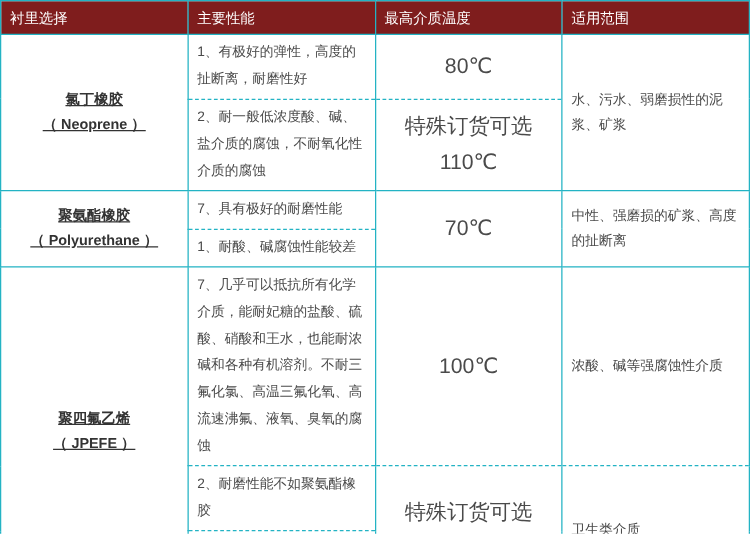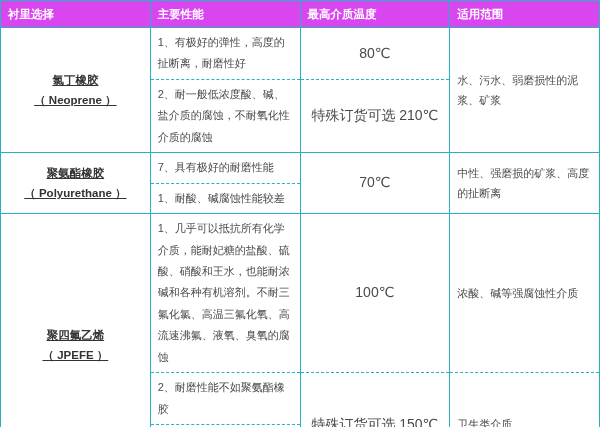--- a/index.html
+++ b/index.html
@@ -25,24 +25,24 @@
     border-collapse: collapse;
     table-layout: fixed;
   }
   table.spec td, table.spec th {
     border: 1px solid #23b3c4;
     vertical-align: middle;
     padding: 4px 7px;
     box-sizing: border-box;
   }
   thead th {
-    background: #d946ef;
+    background: #7f1d1d;
     color: #ffffff;
     font-size: 11.5px;
-    font-weight: bold;
+    font-weight: normal;
     height: 27px;
     text-align: left;
     padding-left: 9px;
     border-color: #23b3c4;
   }
   thead th.c-center {
     text-align: left;
     padding-left: 7px;
   }
   td.col-mat {
@@ -55,21 +55,21 @@
     text-decoration: underline;
   }
   td.col-perf {
     font-size: 11px;
     color: #4a4a4a;
     line-height: 1.95;
     width: 243px;
   }
   td.col-temp {
     text-align: center;
-    font-size: 14px;
+    font-size: 17px;
     color: #4a4a4a;
     line-height: 1.7;
     width: 110px;
   }
   td.col-range {
     font-size: 11px;
     color: #4a4a4a;
     line-height: 1.85;
     width: 142px;
     padding-left: 9px;
@@ -103,42 +103,42 @@
         <td class="col-mat" rowspan="2">
           <span class="mat-name">氯丁橡胶</span>
           <span class="mat-alt">（ Neoprene ）</span>
         </td>
         <td class="col-perf dashed-bottom">1、有极好的弹性，高度的扯断离，耐磨性好</td>
         <td class="col-temp dashed-bottom">80℃</td>
         <td class="col-range" rowspan="2">水、污水、弱磨损性的泥浆、矿浆</td>
       </tr>
       <tr>
         <td class="col-perf dashed-top">2、耐一般低浓度酸、碱、盐介质的腐蚀，不耐氧化性介质的腐蚀</td>
-        <td class="col-temp dashed-top">特殊订货可选 210℃</td>
+        <td class="col-temp dashed-top">特殊订货可选 110℃</td>
       </tr>
 
       <tr>
         <td class="col-mat" rowspan="2">
           <span class="mat-name">聚氨酯橡胶</span>
           <span class="mat-alt">（ Polyurethane ）</span>
         </td>
         <td class="col-perf dashed-bottom">7、具有极好的耐磨性能</td>
         <td class="col-temp" rowspan="2">70℃</td>
         <td class="col-range" rowspan="2">中性、强磨损的矿浆、高度的扯断离</td>
       </tr>
       <tr>
         <td class="col-perf dashed-top">1、耐酸、碱腐蚀性能较差</td>
       </tr>
 
       <tr>
         <td class="col-mat" rowspan="3">
           <span class="mat-name">聚四氟乙烯</span>
           <span class="mat-alt">（ JPEFE ）</span>
         </td>
-        <td class="col-perf dashed-bottom">1、几乎可以抵抗所有化学介质，能耐妃糖的盐酸、硫酸、硝酸和王水，也能耐浓碱和各种有机溶剂。不耐三氟化氯、高温三氟化氧、高流速沸氟、液氧、臭氧的腐蚀</td>
+        <td class="col-perf dashed-bottom">7、几乎可以抵抗所有化学介质，能耐妃糖的盐酸、硫酸、硝酸和王水，也能耐浓碱和各种有机溶剂。不耐三氟化氯、高温三氟化氧、高流速沸氟、液氧、臭氧的腐蚀</td>
         <td class="col-temp dashed-bottom">100℃</td>
         <td class="col-range dashed-bottom">浓酸、碱等强腐蚀性介质</td>
       </tr>
       <tr>
         <td class="col-perf dashed-top dashed-bottom">2、耐磨性能不如聚氨酯橡胶</td>
         <td class="col-temp dashed-top" rowspan="2">特殊订货可选 150℃</td>
         <td class="col-range dashed-top" rowspan="2">卫生类介质</td>
       </tr>
       <tr>
         <td class="col-perf dashed-top">3、抗负压能力不如聚四氟乙烯</td>

